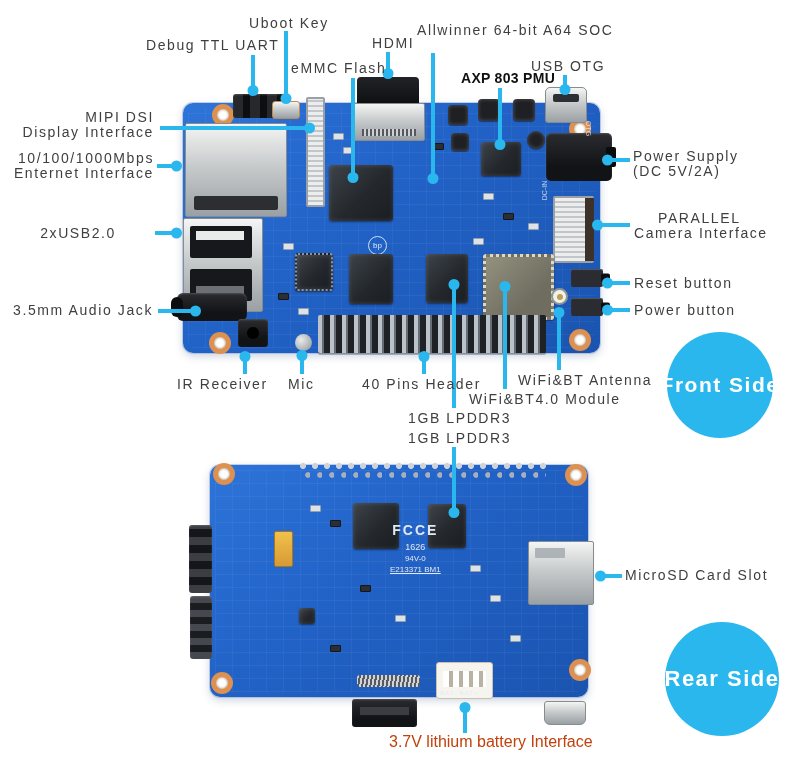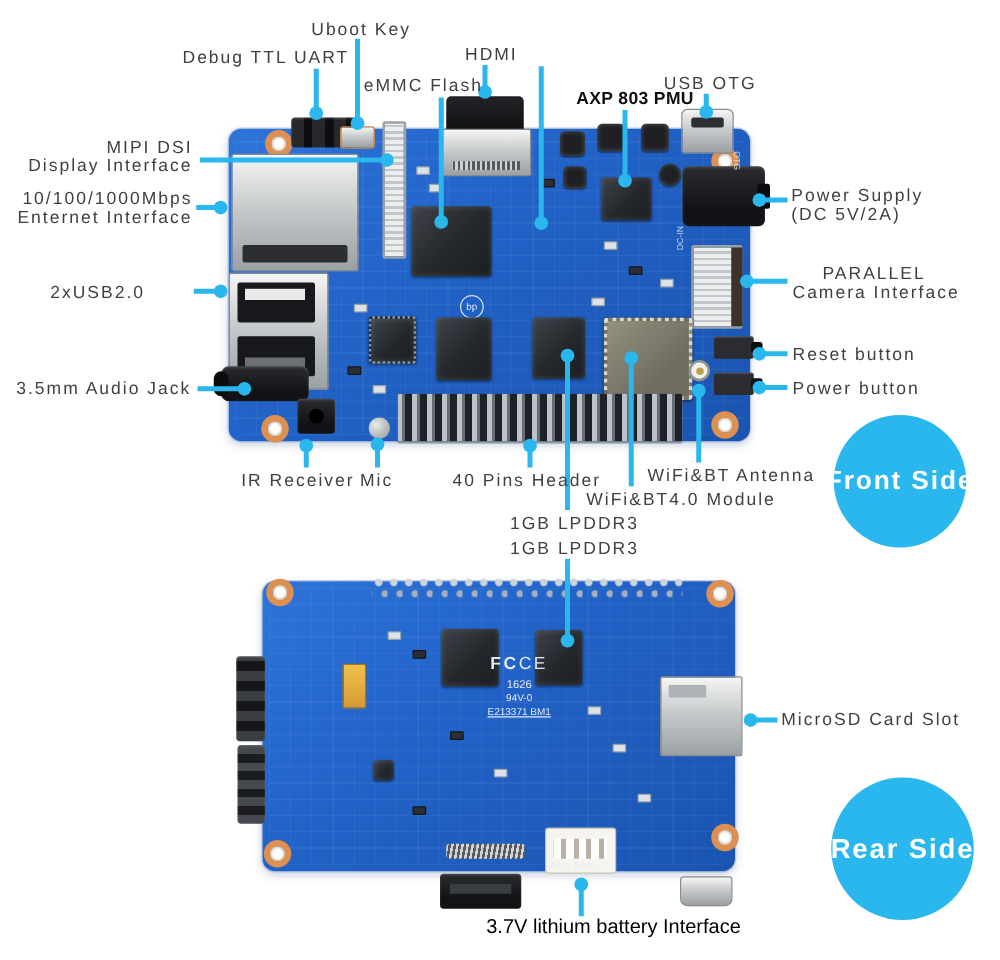--- a/index.html
+++ b/index.html
@@ -38,21 +38,21 @@
   .lead.v.dot-b::after{left:50%;transform:translateX(-50%);bottom:-5px;}
   .lead.v.dot-t::after{left:50%;transform:translateX(-50%);top:-5px;}
   .lead.h.dot-l::after{top:50%;transform:translateY(-50%);left:-5px;}
   .lead.h.dot-r::after{top:50%;transform:translateY(-50%);right:-5px;}
 
   
   .lbl{position:absolute;z-index:4;font-size:14px;line-height:15px;letter-spacing:1.6px;
        color:#3f3f3f;white-space:nowrap;}
   .lbl.r{}
   .lbl.b{font-weight:bold;letter-spacing:.3px;color:#101010;font-size:14px;}
-  .lbl.soft{letter-spacing:0;font-size:16px;color:#000000;}
+  .lbl.soft{letter-spacing:0;font-size:16px;color:#c2410c;}
 
   .badge{position:absolute;border-radius:50%;background:#29b7ee;z-index:2;
     display:flex;align-items:center;justify-content:center;color:#ffffff;
     font-weight:bold;font-size:21px;letter-spacing:1.5px;white-space:nowrap;}
 
   
   .gpio{position:absolute;background:#17191d;border-radius:2px;
     background-image:repeating-linear-gradient(90deg,#bcc2ca 0 4px,#676d75 4px 6px,#1e2126 6px 12px);
     box-shadow:0 2px 0 rgba(0,0,0,.25);}
   .solder-row{position:absolute;
@@ -170,21 +170,21 @@
     <div class="hole" style="left:1px;top:207px;"></div>
     <div class="hole" style="left:359px;top:194px;"></div>
 
     <div class="solder-row" style="left:88px;top:-4px;width:248px;height:20px;"></div>
 
     <div class="chip" style="left:143px;top:38px;width:46px;height:46px;"></div>
     <div class="chip" style="left:218px;top:39px;width:38px;height:44px;"></div>
 
     <div class="mark" style="left:180px;top:60px;text-align:center;line-height:11px;">
       <div style="font-size:14px;font-weight:bold;letter-spacing:2px;">
-        <span>FC</span><span style="font-weight:normal;margin-top:39px;">CE</span>
+        <span>FC</span><span style="font-weight:bold;margin-top:39px;">CE</span>
       </div>
       <div style="font-size:9px;margin-top:6px;">1626</div>
       <div style="font-size:8px;">94V-0</div>
       <div style="font-size:8px;text-decoration:underline;">E213371 BM1</div>
     </div>
 
     <div style="position:absolute;left:64px;top:66px;width:17px;height:34px;background:linear-gradient(180deg,#f0c14b,#d79a35);border-radius:2px;border:1px solid #a8761f;"></div>
 
     <div class="metal" style="left:318px;top:76px;width:64px;height:62px;">
       <div style="position:absolute;left:6px;top:6px;width:30px;height:10px;background:#aeb3b8;border-radius:1px;"></div>
@@ -242,38 +242,39 @@
   <div class="lead v dot-t" style="left:452px;top:284px;height:124px;"></div>
   <div class="lead v dot-b" style="left:452px;top:447px;height:66px;"></div>
 
   <div class="lead h dot-l" style="left:600px;top:574px;width:22px;"></div>
   <div class="lead v dot-t" style="left:463px;top:707px;height:26px;"></div>
 
   <div class="lbl" style="left:146px;top:38px;">Debug TTL UART</div>
   <div class="lbl" style="left:249px;top:16px;">Uboot Key</div>
   <div class="lbl" style="left:291px;top:61px;">eMMC Flash</div>
   <div class="lbl" style="left:372px;top:36px;">HDMI</div>
+  <div class="lbl" style="left:417px;top:23px;">Allwinner 64-bit A64 SOC</div>
   <div class="lbl b" style="left:461px;top:71px;">AXP 803 PMU</div>
   <div class="lbl" style="left:531px;top:59px;">USB OTG</div>
 
   <div class="lbl r" style="right:646px;top:110px;">MIPI DSI</div>
   <div class="lbl r" style="right:646px;top:125px;">Display Interface</div>
   <div class="lbl r" style="right:646px;top:151px;">10/100/1000Mbps</div>
   <div class="lbl r" style="right:646px;top:166px;">Enternet Interface</div>
   <div class="lbl r" style="right:684px;top:226px;">2xUSB2.0</div>
   <div class="lbl r" style="right:647px;top:303px;">3.5mm Audio Jack</div>
 
   <div class="lbl" style="left:633px;top:149px;">Power Supply</div>
   <div class="lbl" style="left:633px;top:164px;">(DC 5V/2A)</div>
   <div class="lbl" style="left:658px;top:211px;">PARALLEL</div>
   <div class="lbl" style="left:634px;top:226px;">Camera Interface</div>
   <div class="lbl" style="left:634px;top:276px;">Reset button</div>
   <div class="lbl" style="left:634px;top:303px;">Power button</div>
 
-  <div class="lbl" style="left:193px;top:377px;">IR Receiver</div>
+  <div class="lbl" style="left:177px;top:377px;">IR Receiver</div>
   <div class="lbl" style="left:288px;top:377px;">Mic</div>
   <div class="lbl" style="left:337px;top:377px;margin-left:25px;">40 Pins Header</div>
   <div class="lbl" style="left:518px;top:373px;">WiFi&amp;BT Antenna</div>
   <div class="lbl" style="left:469px;top:392px;">WiFi&amp;BT4.0 Module</div>
   <div class="lbl" style="left:408px;top:411px;">1GB LPDDR3</div>
   <div class="lbl" style="left:408px;top:431px;">1GB LPDDR3</div>
 
   <div class="lbl" style="left:625px;top:568px;">MicroSD Card Slot</div>
   <div class="lbl soft" style="left:389px;top:734px;">3.7V lithium battery Interface</div>
 

